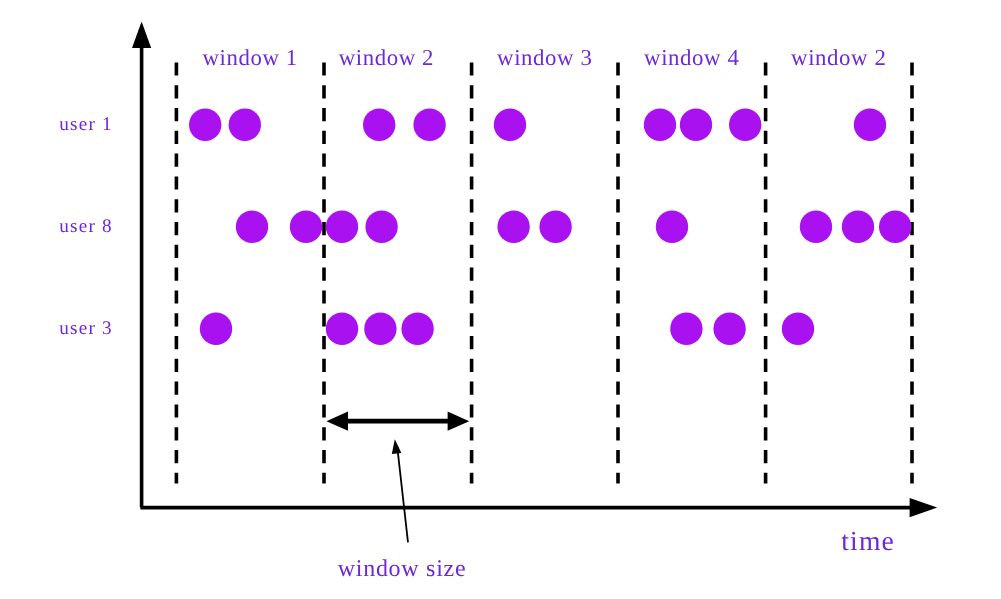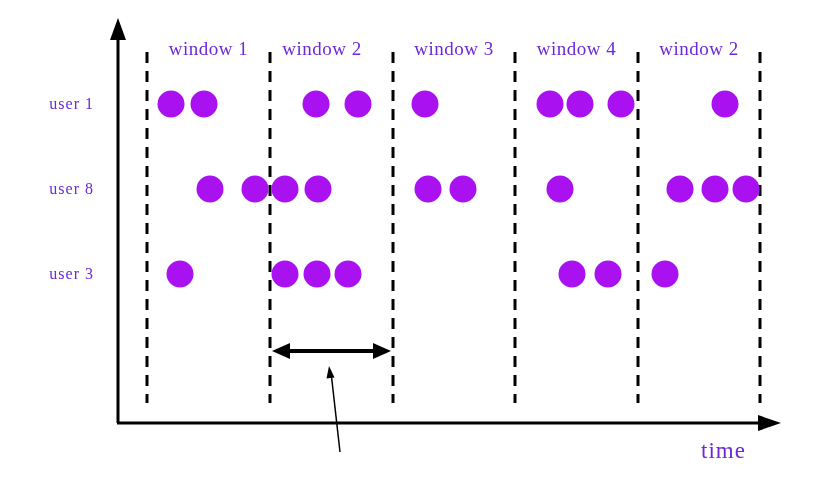--- a/index.html
+++ b/index.html
@@ -107,13 +107,14 @@
       <div class="dot" style="left: 180px; top: 274px; background: rgb(170, 17, 240);"></div>
       <div class="dot" style="left: 285px; top: 274px; background: rgb(170, 17, 240);"></div>
       <div class="dot" style="left: 317px; top: 274px; background: rgb(170, 17, 240);"></div>
       <div class="dot" style="left: 348px; top: 274px; background: rgb(170, 17, 240);"></div>
       <div class="dot" style="left: 572px; top: 274px; background: rgb(170, 17, 240);"></div>
       <div class="dot" style="left: 608px; top: 274px; background: rgb(170, 17, 240);"></div>
       <div class="dot" style="left: 665px; top: 274px; background: rgb(170, 17, 240);"></div>
     </div>
 
   <div class="label time-label">time</div>
+  <div class="label window-size-label">window size</div>
 </div>
 
 </body></html>

